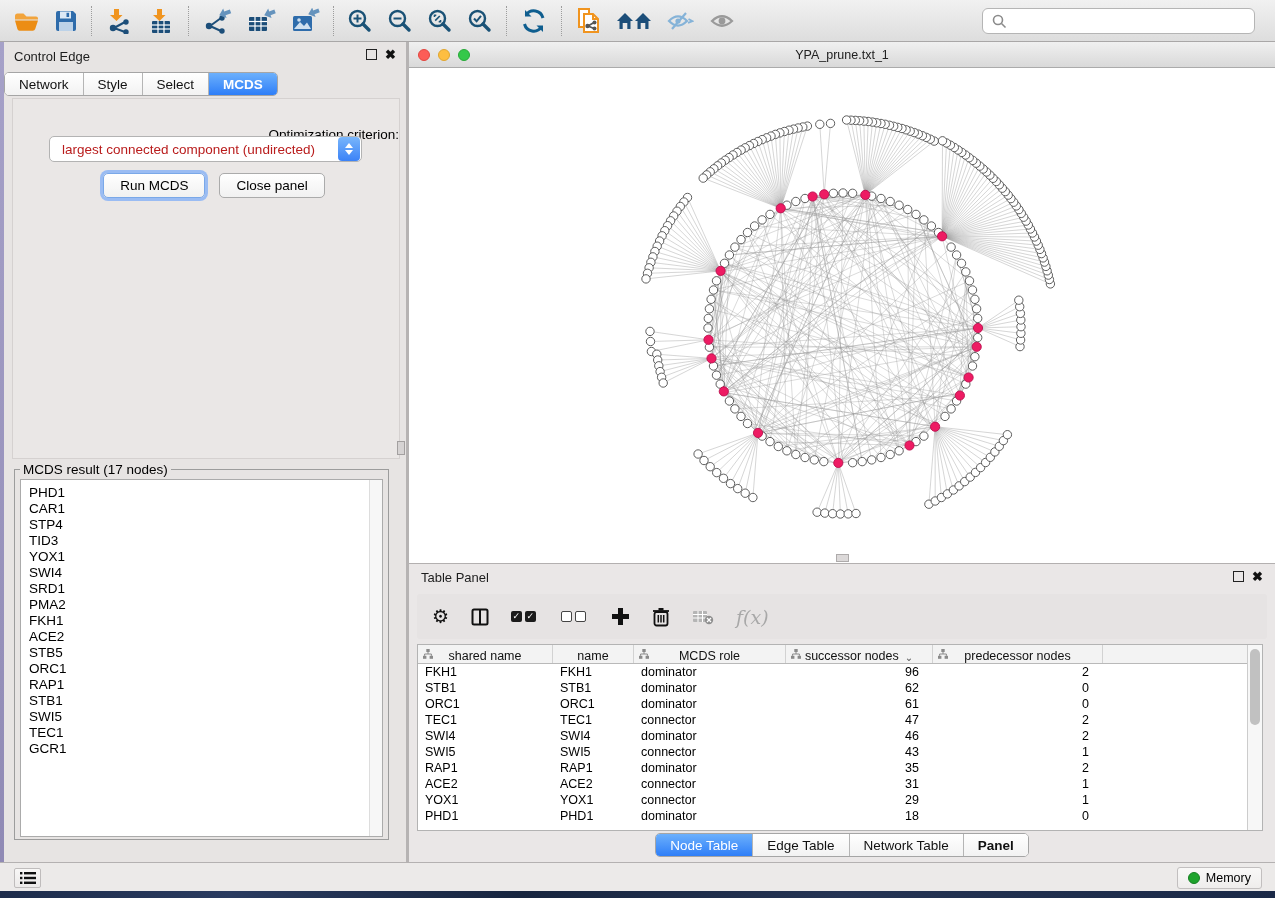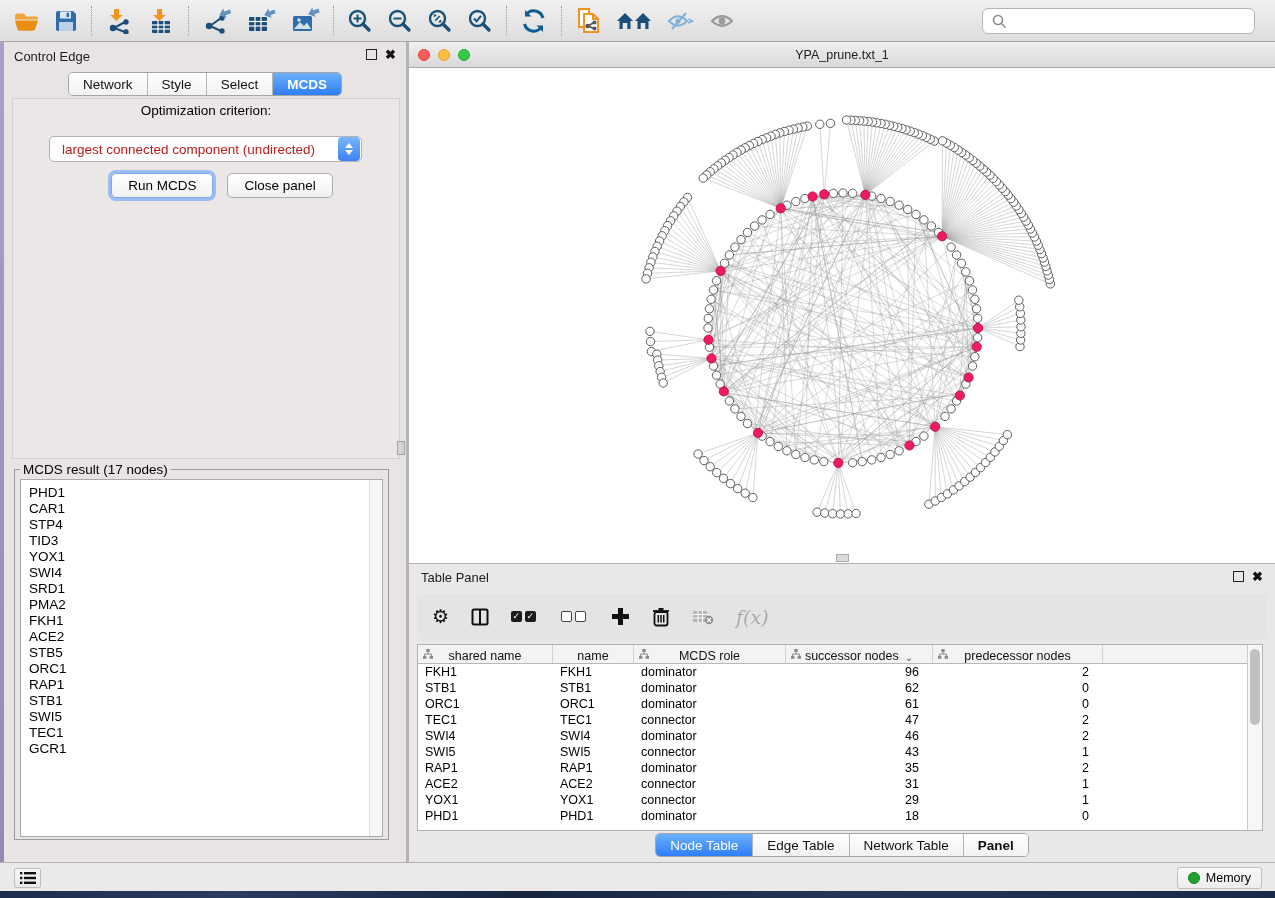--- a/index.html
+++ b/index.html
@@ -29,38 +29,38 @@
     background:#dcd9d9; border:1px solid #aeabab; }
 
   
   .control-panel { position:absolute; left:4px; top:42px; width:402px; height:820px; background:#e7e4e3; }
   .panel-titlebar { position:relative; height:28px; display:flex; align-items:center; padding:0 10px; }
   .panel-title { font-size:13px; color:#1d1d1d; }
   .panel-titlebar .win-btns { position:absolute; right:10px; top:7px; display:flex; gap:8px; align-items:center; }
   .float-btn { width:11px; height:11px; border:1.5px solid #222; background:transparent; }
   .close-btn { font-size:13px; font-weight:bold; color:#111; line-height:11px; }
 
-  .tabs-row { position:absolute; left:0; top:30px; width:100%; display:flex; justify-content:center; }
+  .tabs-row { position:absolute; left:0; top:30px; width:100%; display:flex; justify-content:flex-start; }
   .tab-group { display:flex; border:1px solid #a5a5a5; border-radius:5px; overflow:hidden; background:#fff; height:24px; }
   .tab { padding:0 14px; display:flex; align-items:center; font-size:13.5px; color:#111; background:linear-gradient(#ffffff,#f2f2f2); border-right:1px solid #b5b5b5; }
   .tab:last-child { border-right:none;font-weight:bold; }
   .tab.active { background:linear-gradient(#6cb0fc,#2e7ef8); color:#fff; }
 
   .cp-content { position:absolute; left:8px; top:56px; width:388px; height:361px;
     background:#eae7e6; border:1px solid #d5d1d0; }
-  .opt-label { text-align:center; margin-top:4px; font-size:13.5px; color:#000; }
+  .opt-label { text-align:right; margin-top:28px; font-size:13.5px; color:#000; }
   .criterion-select { position:absolute; left:36px; top:37px; width:313px; height:26px;
     background:#fff; border:1px solid #b3b3b3; border-radius:5px; display:flex; align-items:center; }
   .criterion-text { flex:1; padding-left:12px; font-size:13.5px; color:#b91c1c; white-space:nowrap; }
   .select-stepper { width:22px; height:24px; margin-right:1px; border-radius:4px;
     background:linear-gradient(#79b6fb,#3b82f7); display:flex; flex-direction:column; align-items:center; justify-content:center; gap:2px; }
   .select-stepper i { width:0; height:0; border-left:4px solid transparent; border-right:4px solid transparent; }
   .chev-up { border-bottom:5px solid #fff; }
   .chev-dn { border-top:5px solid #fff; }
-  .btn-row { position:absolute; left:16px; top:72px; width:100%; display:flex; justify-content:center; gap:14px; }
+  .btn-row { position:absolute; left:8px; top:72px; width:100%; display:flex; justify-content:center; gap:14px; }
   .push-btn { height:25px; padding:0 16px; background:linear-gradient(#ffffff,#f1f1f1);
     border:1px solid #ababab; border-radius:5px; font-size:13.5px; color:#000;
     display:flex; align-items:center; }
   .push-btn.focused { box-shadow:0 0 0 3px rgba(110,165,250,.65); border-color:#7aa8e8; }
 
   .result-fieldset { position:absolute; left:10px; top:420px; width:375px; height:378px;
     border:1px solid #9c9c9c; background:transparent; }
   .result-fieldset legend { font-size:13.5px; color:#000; margin-left:5px; padding:0 3px; }
   .result-list { position:absolute; left:5px; top:2px; width:363px; height:358px;
     background:#fff; border:1px solid #ababab; overflow:hidden; }

